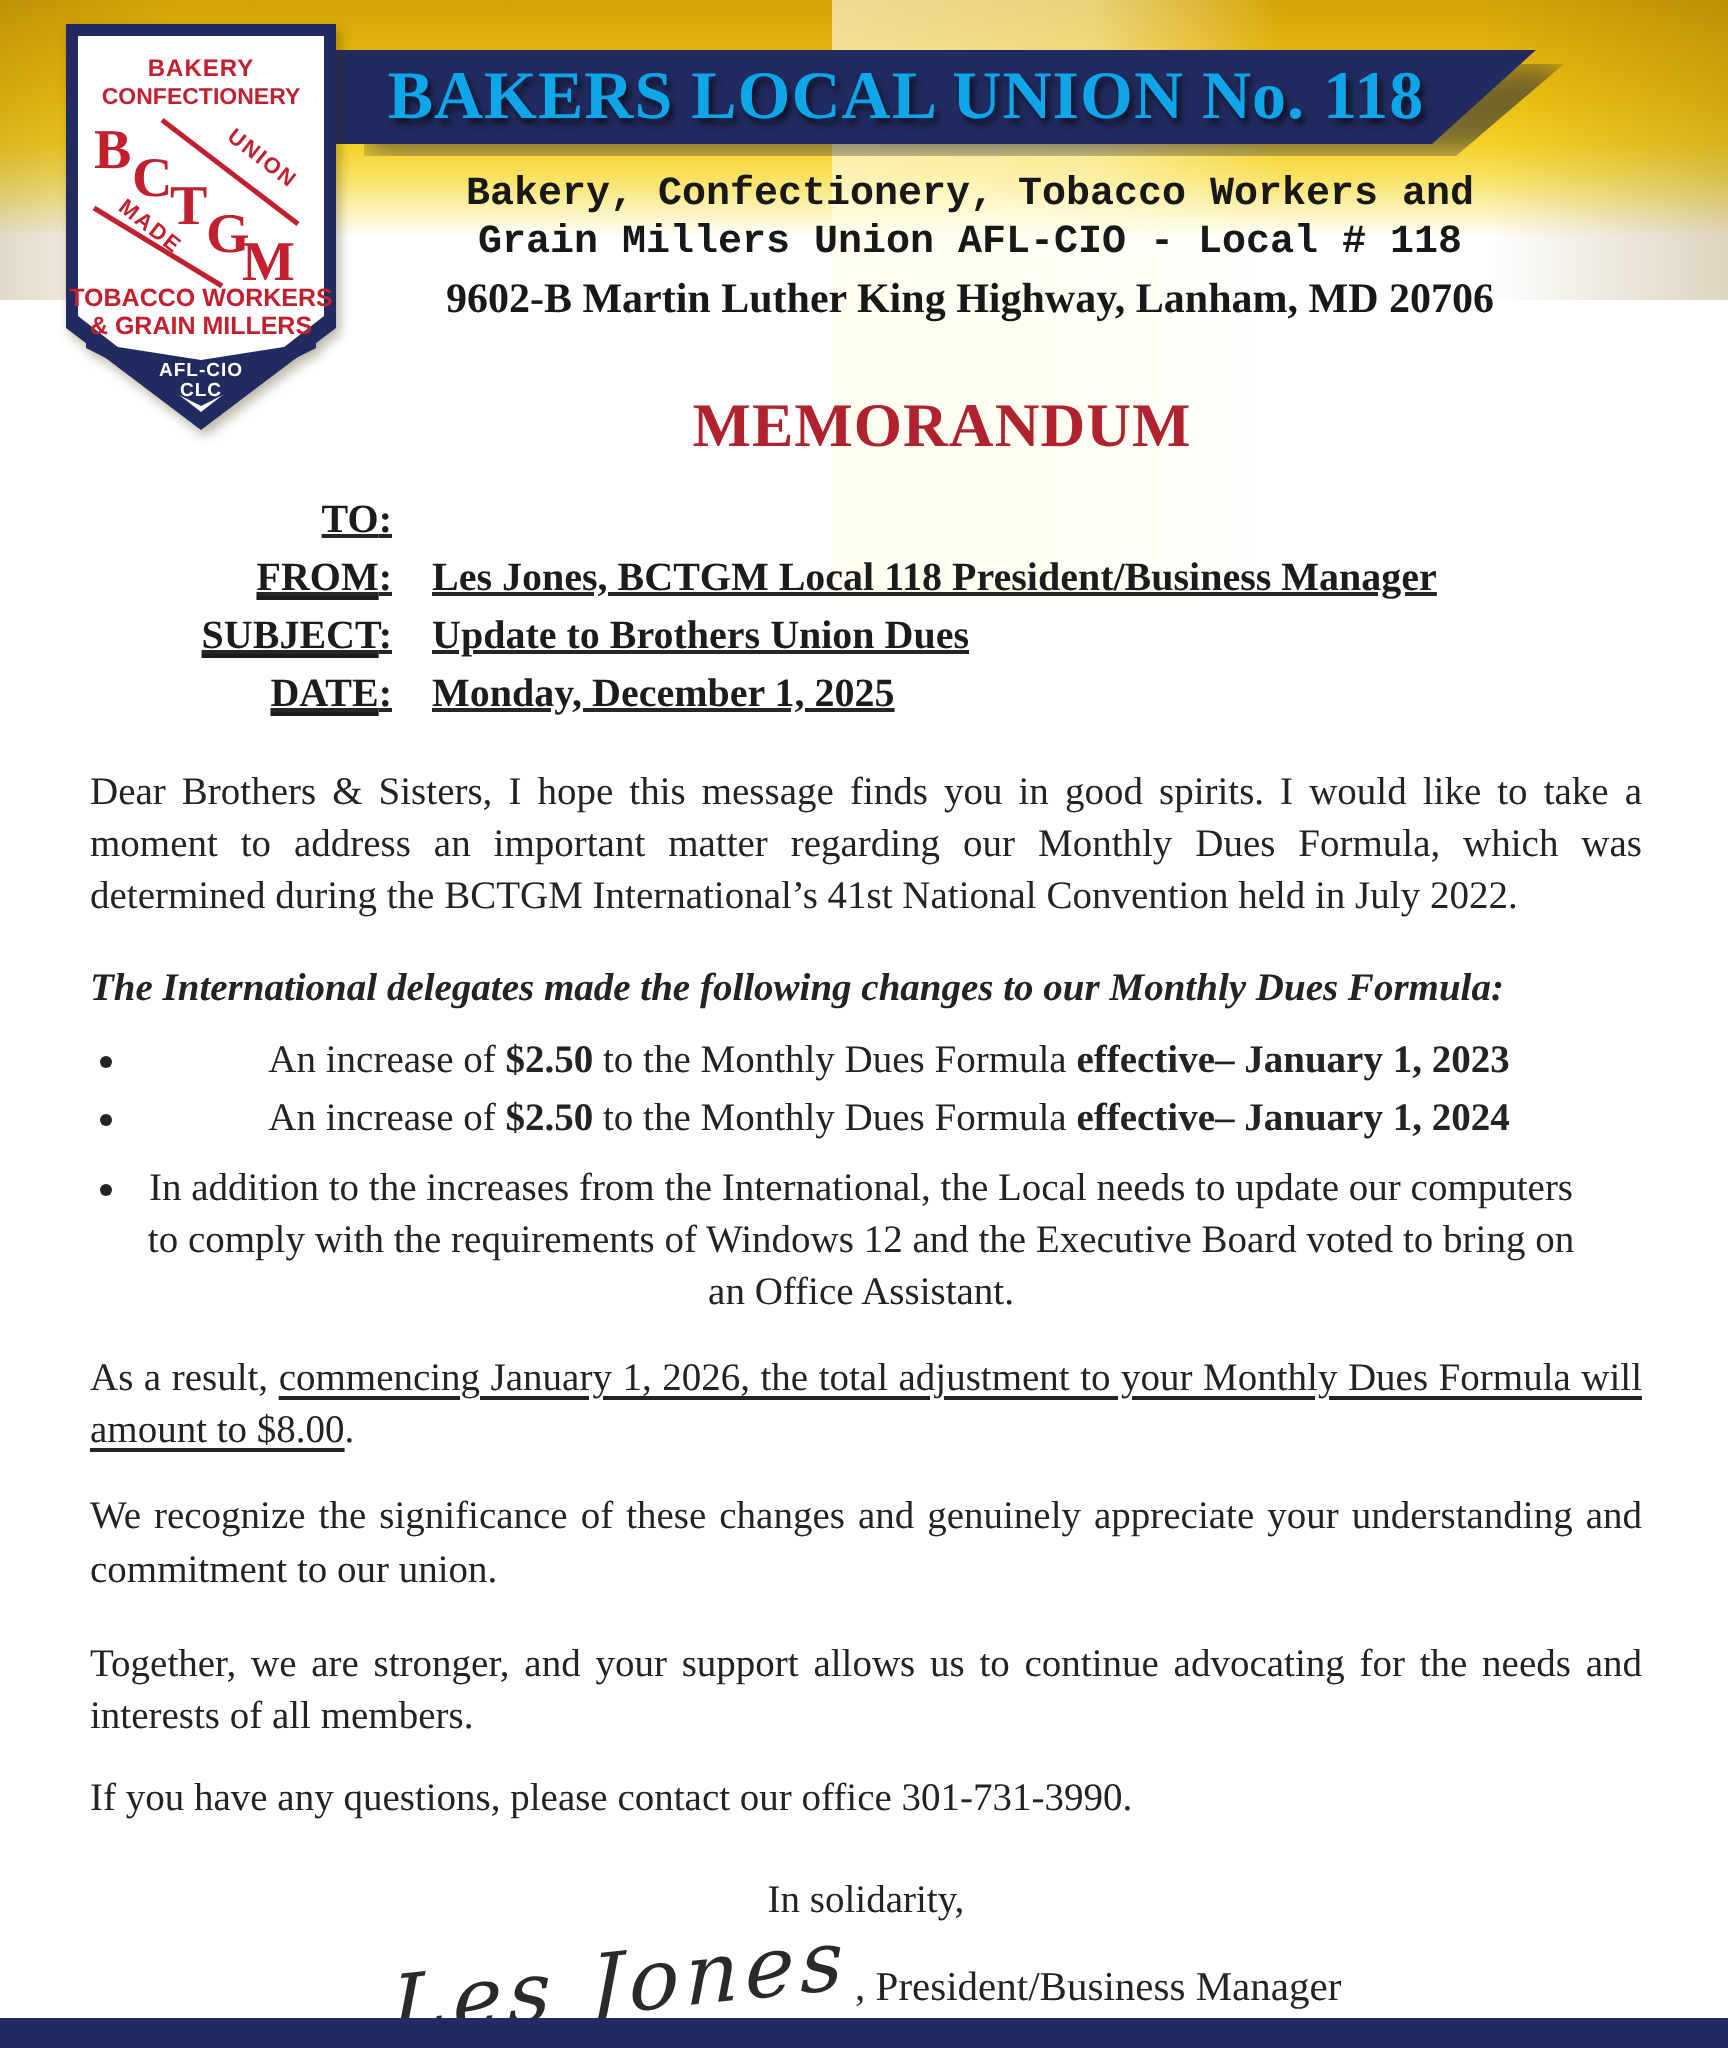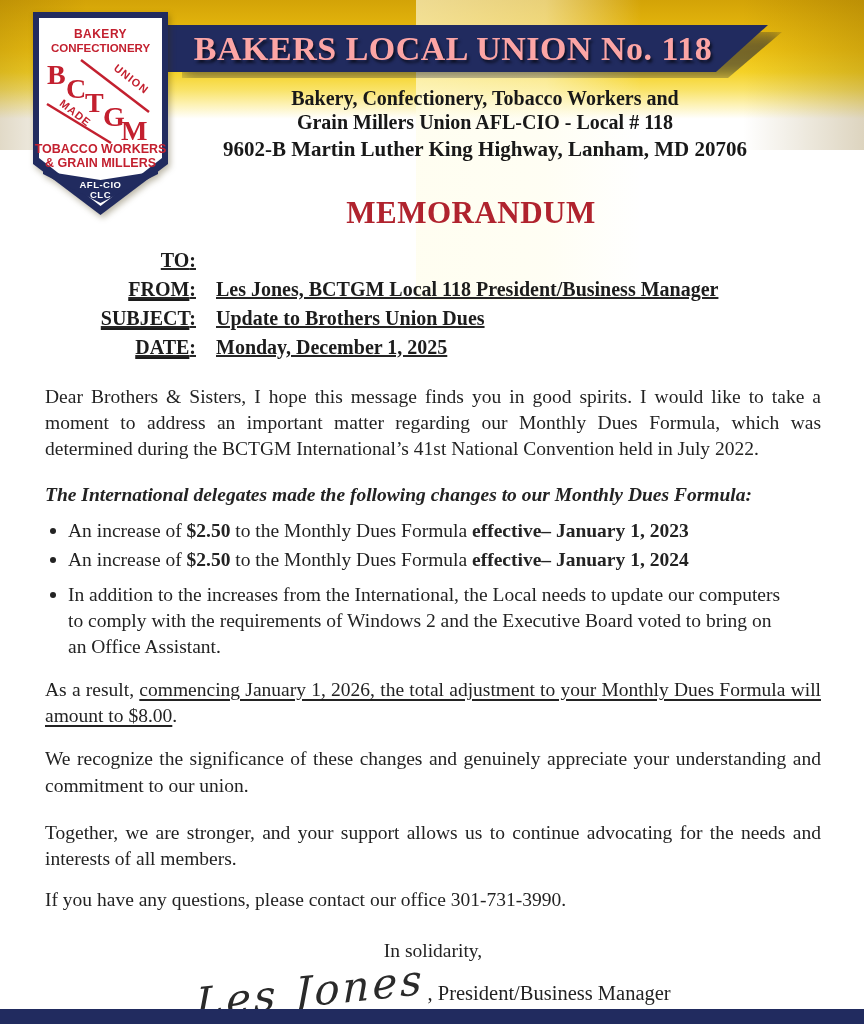--- a/index.html
+++ b/index.html
@@ -14,46 +14,46 @@
   .bg-light-band{position:absolute;left:416px;top:0;width:235px;height:300px;z-index:0;
     background:linear-gradient(90deg,rgba(255,253,232,0.62) 0%,rgba(255,253,232,0.5) 55%,rgba(255,253,232,0) 96%);}
 
   
   .banner-shadow{position:absolute;left:182px;top:32px;width:600px;height:46px;z-index:2;
     background:#131a3a;opacity:0.55;filter:blur(8px);
     clip-path:polygon(0 0,100% 0,91% 100%,0 100%);}
   .banner{position:absolute;left:168px;top:25px;width:600px;height:47px;z-index:3;
     background:#212b5f;clip-path:polygon(0 0,100% 0,calc(100% - 52px) 100%,0 100%);}
   .banner h1{margin:0;line-height:47px;text-align:center;font-size:34px;font-weight:bold;
-    color:#fca5a5;letter-spacing:0.5px;text-shadow:2px 3px 3px rgba(0,0,0,0.6);padding-right:30px;}
+    color:#0ea5e9;letter-spacing:0.5px;text-shadow:2px 3px 3px rgba(0,0,0,0.6);padding-right:30px;}
 
   
   .org{position:absolute;left:175px;top:86px;width:620px;text-align:center;z-index:3;color:#181818;}
-  .org .l12{font-size:20px;font-weight:bold;line-height:24px;}
+  .org .l12{font-size:20px;font-weight:bold;line-height:24px;font-family:Liberation Mono, monospace;}
   .org .addr{font-size:21px;font-weight:bold;line-height:25px;margin-top:3px;}
 
   
   .badge{position:absolute;left:33px;top:12px;width:135px;height:203px;z-index:4;
     filter:drop-shadow(2px 3px 3px rgba(60,45,0,0.35));}
 
   
   .memo-title{position:absolute;left:0;top:195px;width:864px;text-align:center;z-index:3;
     font-size:31px;font-weight:bold;color:#b0232e;letter-spacing:0.5px;margin:0;padding-left:39px;}
   .fields{position:absolute;left:58px;top:247px;z-index:3;text-decoration:underline;}
   .frow{display:flex;line-height:26px;margin-bottom:3px;font-size:20px;font-weight:bold;color:#1c1c1c;}
   .flabel{width:138px;text-align:right;white-space:nowrap;}
   .fvalue{padding-left:20px;white-space:nowrap;}
   .u2{text-decoration:underline;text-underline-offset:3px;text-decoration-thickness:2px;}
 
   
   .content{position:absolute;left:45px;top:384px;width:776px;z-index:3;font-size:19.5px;line-height:1.34;color:#232323;}
   .content p{margin:0 0 20px 0;text-align:justify;}
   .intro{font-weight:bold;font-style:italic;text-align:left !important;margin-bottom:9px !important;}
   .bullets{margin:0;padding:0;list-style:none;}
-  .bullet{position:relative;padding-left:23px;margin-bottom:3px;text-align:left;}
+  .bullet{position:relative;padding-left:23px;margin-bottom:3px;text-align:center;}
   .bullet::before{content:"";position:absolute;left:5px;top:10px;width:6px;height:6px;border-radius:50%;background:#232323;}
   .bullet.b2{margin-bottom:9px;}
   .bullet.multi{margin-top:9px;margin-bottom:17px;padding-right:28px;}
   .result{margin-bottom:17px !important;}
   .recognize{margin-bottom:21px !important;}
   .together{margin-bottom:15px !important;}
   .u{text-decoration:underline;text-underline-offset:3px;text-decoration-thickness:1.5px;}
   .contact{text-align:center;margin-bottom:0 !important;}
   .closing{text-align:center;margin-top:25px;font-size:19.5px;}
   .sigline{text-align:center;margin-top:0;}
@@ -133,21 +133,21 @@
   </div>
 
   <div class="content">
     <p>Dear Brothers &amp; Sisters, I hope this message finds you in good spirits. I would like to take a moment to address an important matter regarding our Monthly Dues Formula, which was determined during the BCTGM International’s 41st National Convention held in July 2022.</p>
 
     <p class="intro">The International delegates made the following changes to our Monthly Dues Formula:</p>
 
     <ul class="bullets">
       <li class="bullet"><span>An increase of </span><b>$2.50</b><span> to the Monthly Dues Formula </span><b>effective– January 1, 2023</b></li>
       <li class="bullet b2"><span>An increase of </span><b>$2.50</b><span> to the Monthly Dues Formula </span><b>effective– January 1, 2024</b></li>
-      <li class="bullet multi">In addition to the increases from the International, the Local needs to update our computers to comply with the requirements of Windows 2 and the Executive Board voted to bring on an Office Assistant.</li>
+      <li class="bullet multi">In addition to the increases from the International, the Local needs to update our computers to comply with the requirements of Windows 12 and the Executive Board voted to bring on an Office Assistant.</li>
     </ul>
 
     <p class="result"><span>As a result, </span><span class="u">commencing January 1, 2026, the total adjustment to your Monthly Dues Formula will amount to $8.00</span><span>.</span></p>
 
     <p class="recognize">We recognize the significance of these changes and genuinely appreciate your understanding and commitment to our union.</p>
 
     <p class="together">Together, we are stronger, and your support allows us to continue advocating for the needs and interests of all members.</p>
 
     <p class="contact">If you have any questions, please contact our office 301-731-3990.</p>
 

